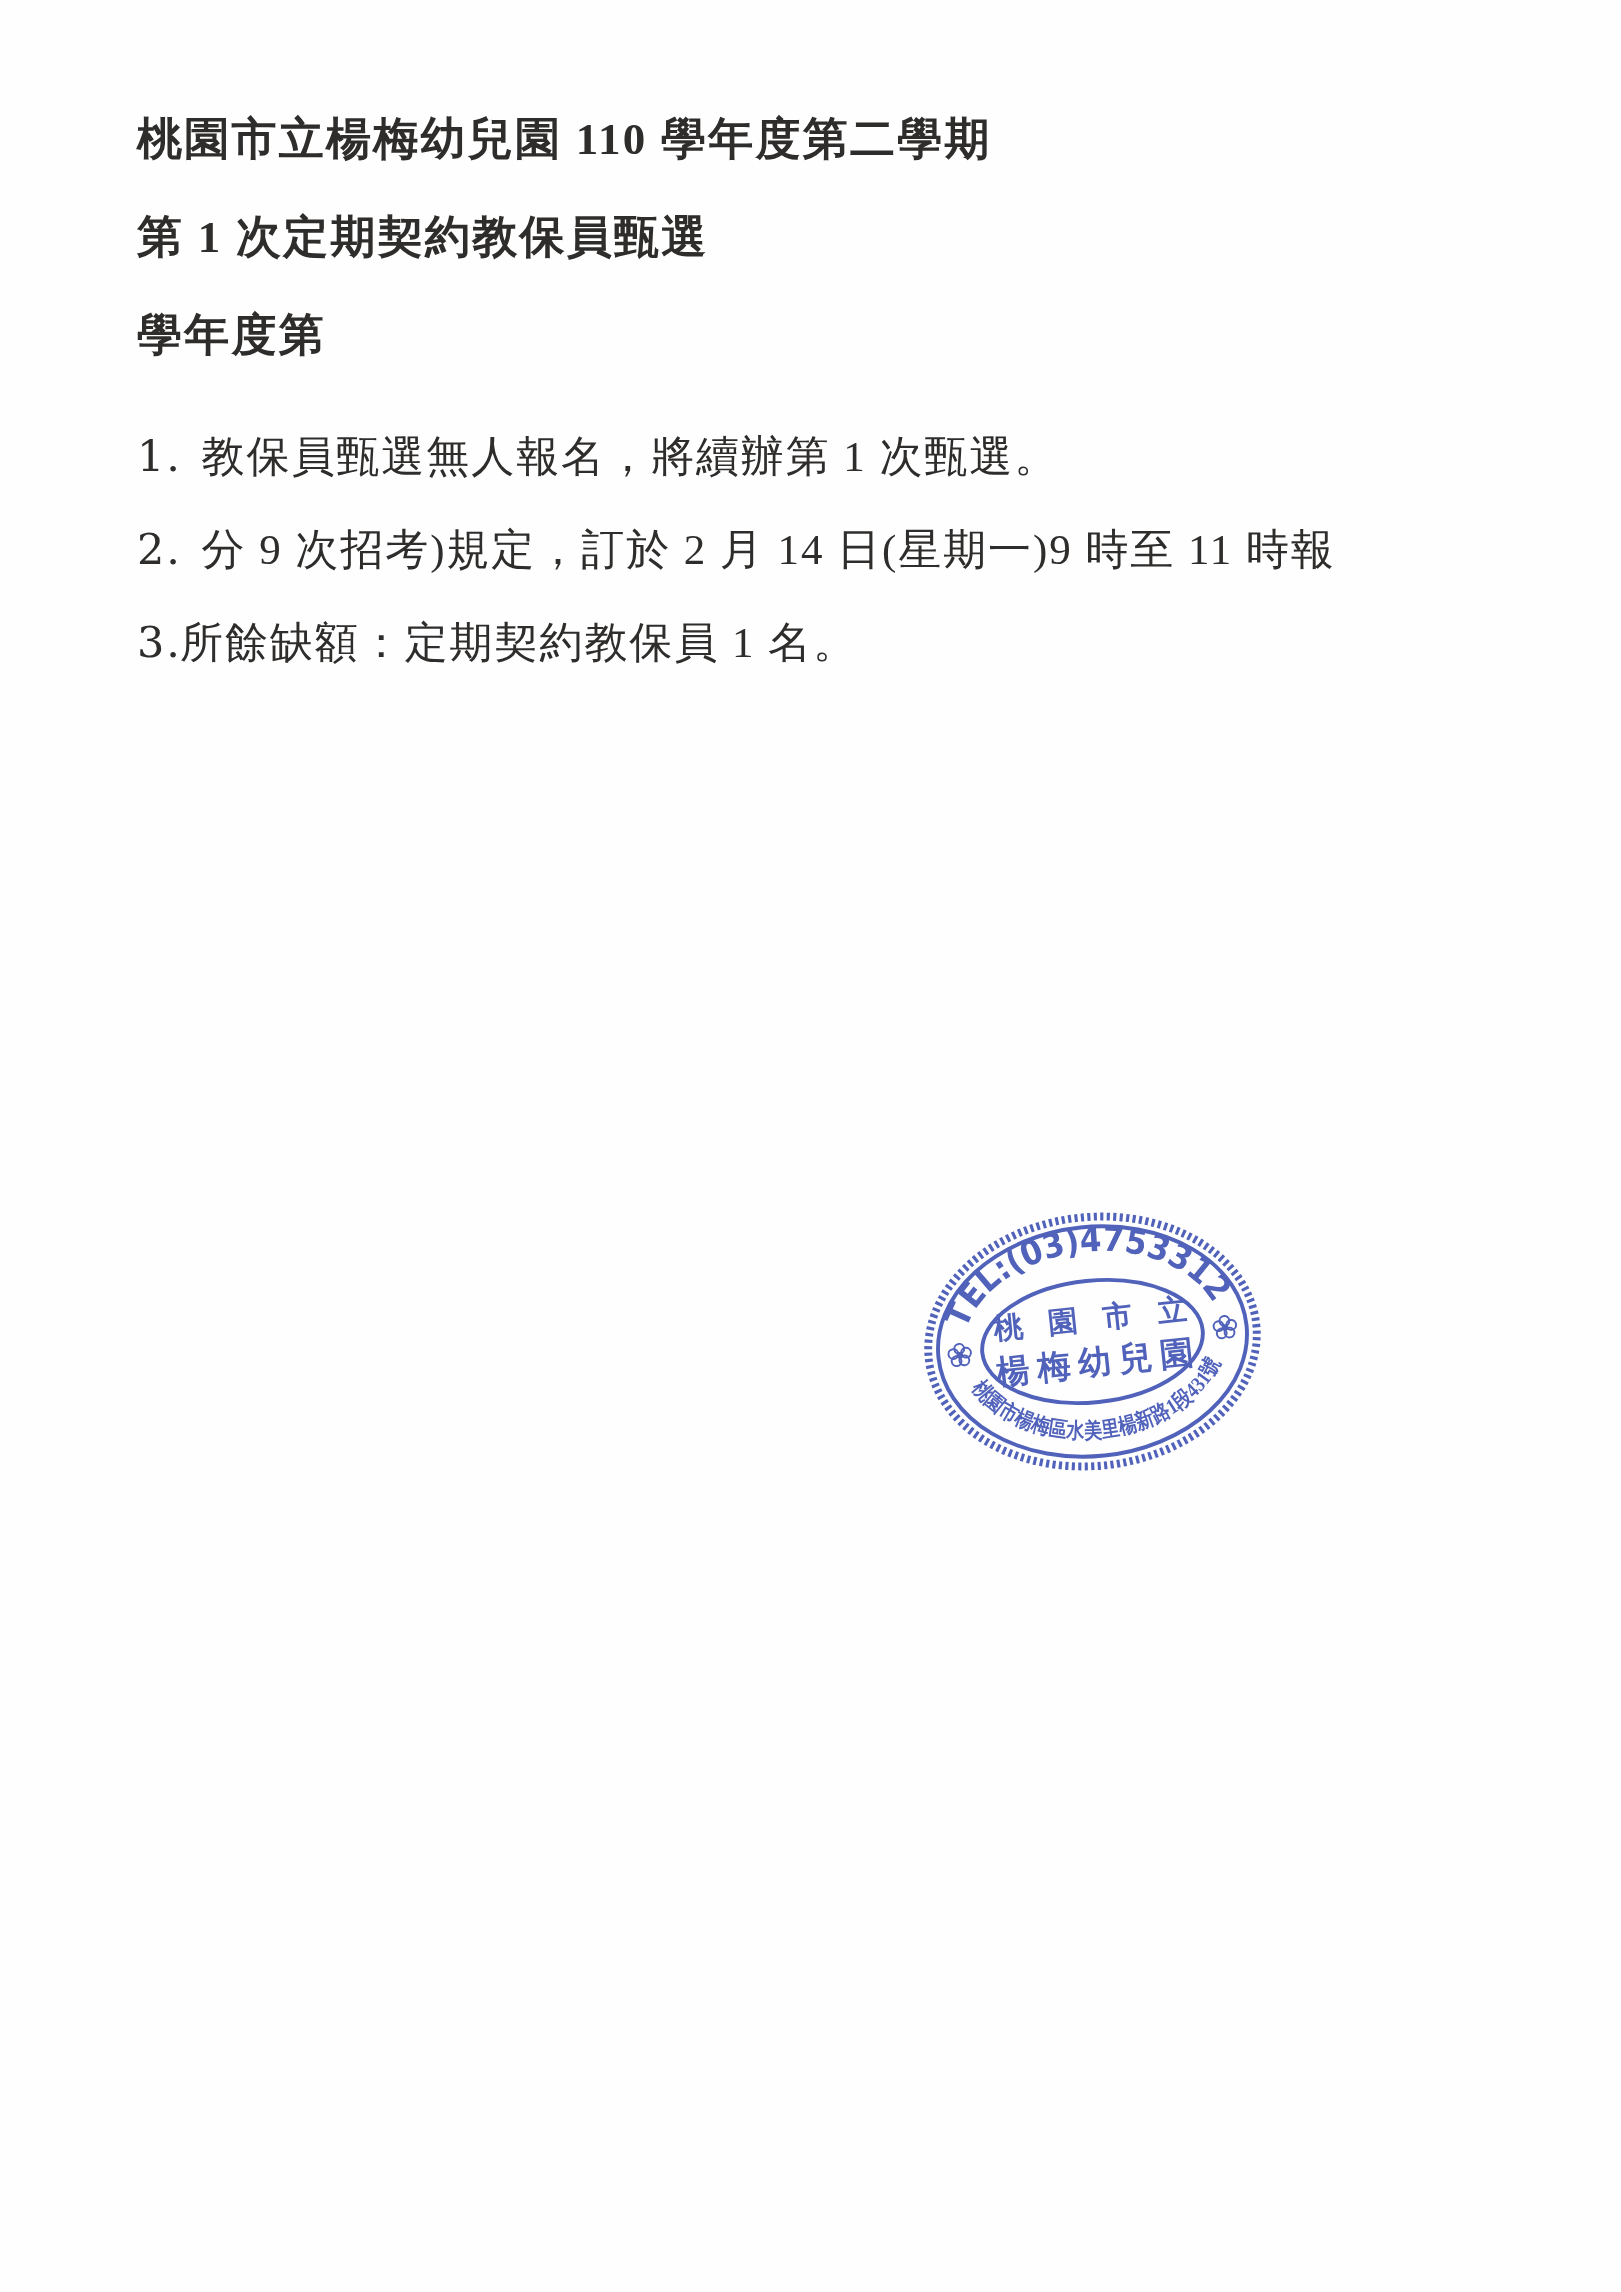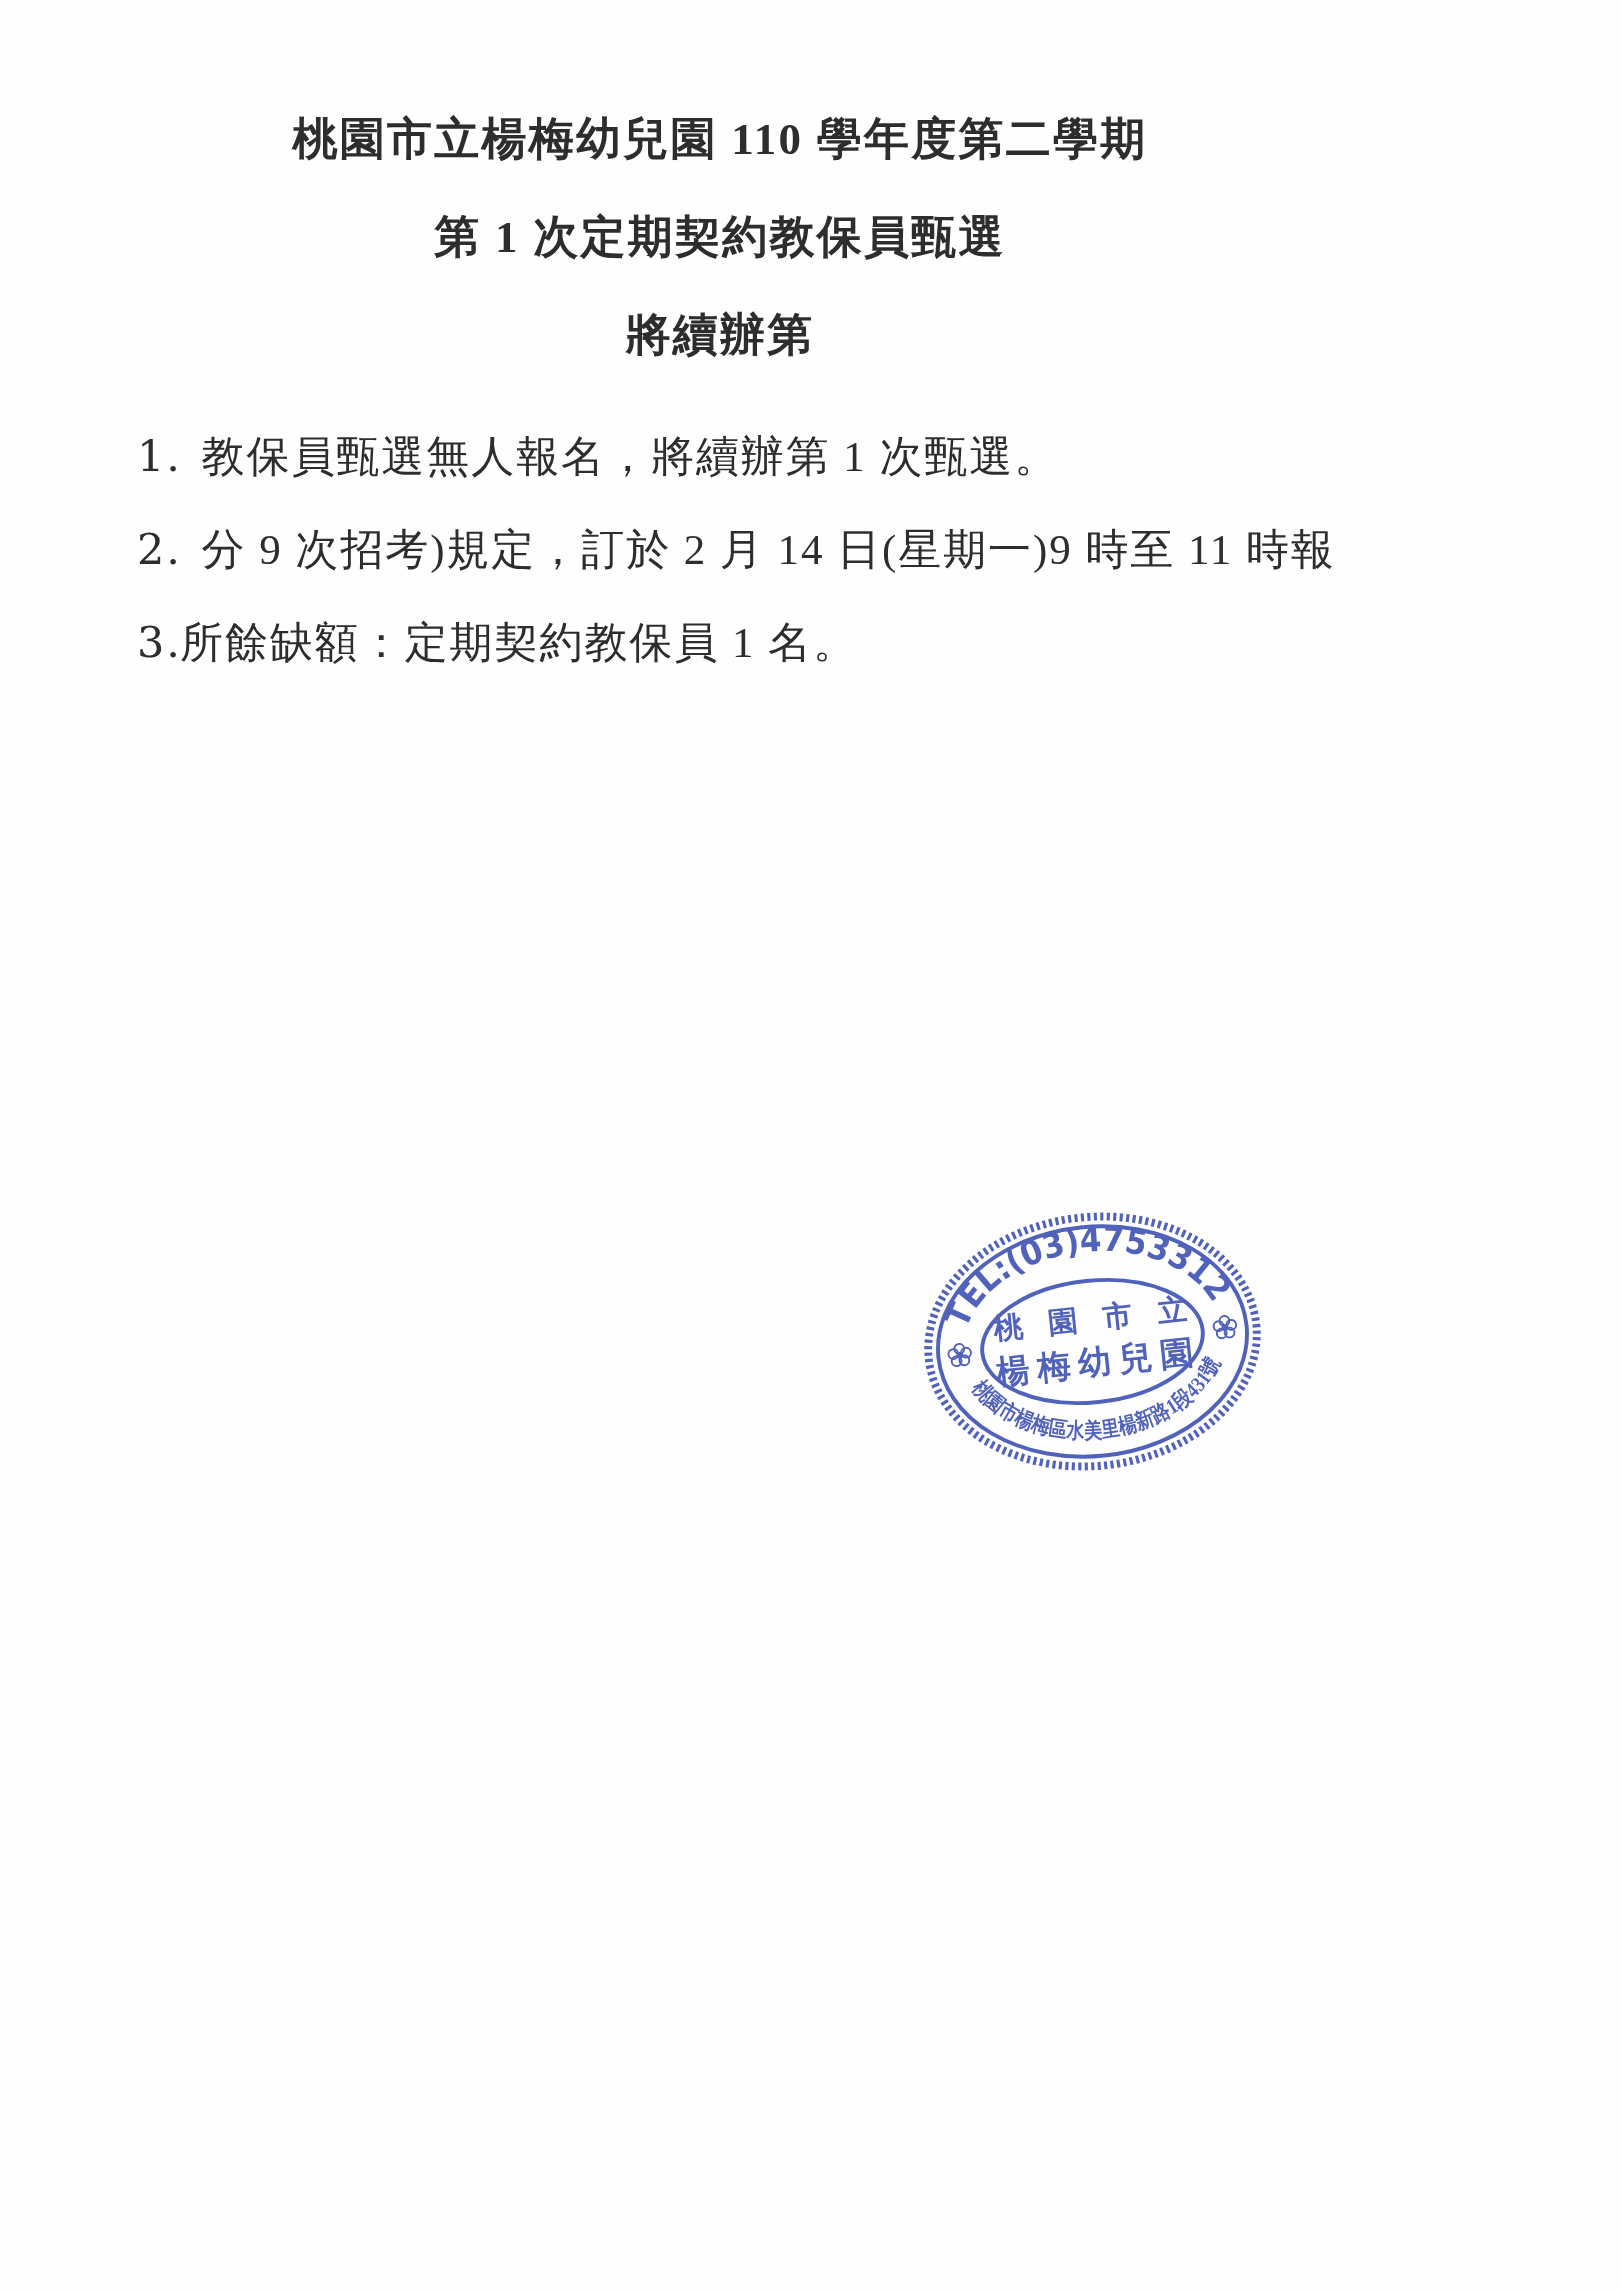--- a/index.html
+++ b/index.html
@@ -11,21 +11,21 @@
     background: #fefefe;
     font-family: "Liberation Serif", "DejaVu Serif", serif;
     color: #2e2d2b;
     overflow: hidden;
     margin: 0 auto;
   }
   .doc {
     padding: 90px 147px 0 137px;
   }
   .title-block {
-    text-align: center;
+    text-align: left;
     font-size: 45px;
     font-weight: 600;
     line-height: 98px;
     letter-spacing: 0.05em;
     width: 1166px;       
   }
   .items {
     margin-top: 25.5px;
     font-size: 43px;
     line-height: 93px;
@@ -67,21 +67,21 @@
 </head>
 <body>
 
 <div class="page">
 
   <div class="doc">
 
     <div class="title-block">
       <div class="line">桃園市立楊梅幼兒園 110 學年度第二學期</div>
       <div class="line">第 1 次定期契約教保員甄選</div>
-      <div class="line">將續辦第</div>
+      <div class="line">學年度第</div>
     </div>
 
     <div class="items">
 
       <div class="item">
         <span class="item-num">1.</span>
         <div class="line cont">教保員甄選無人報名，將續辦第 1 次甄選。</div>
       </div>
 
       <div class="item">

